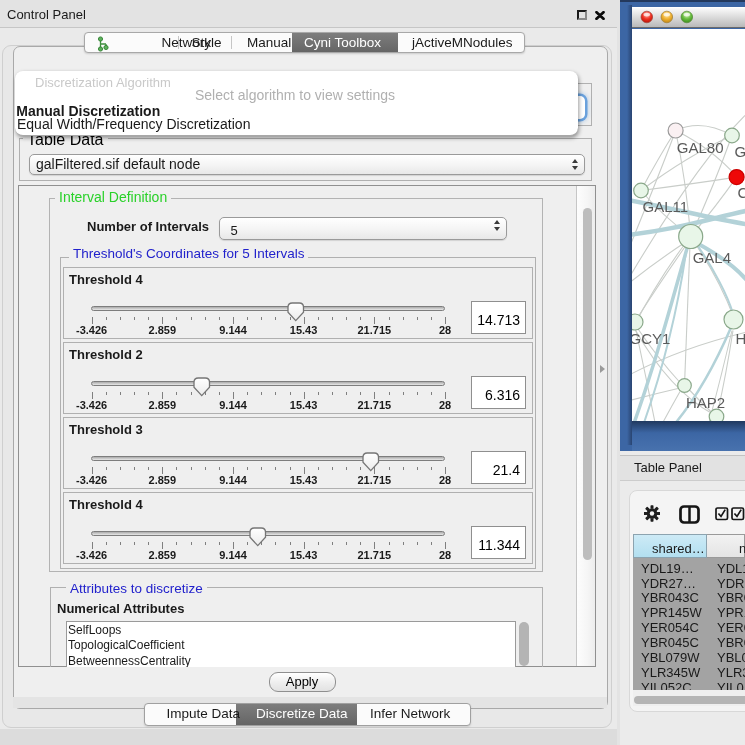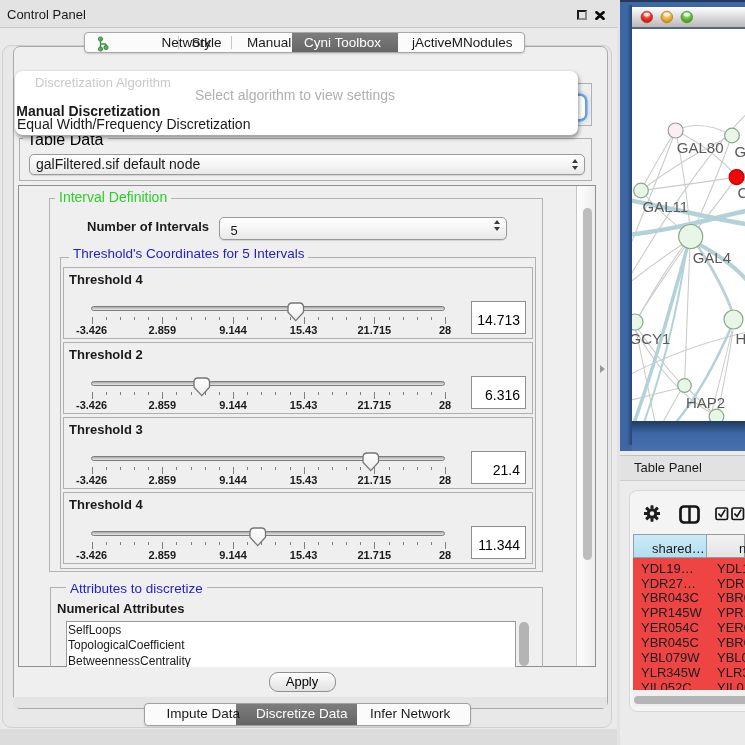--- a/index.html
+++ b/index.html
@@ -426,21 +426,21 @@
   <rect x="1.5" y="1.5" width="18" height="16" rx="3.5" fill="none" stroke="#161616" stroke-width="2.7"></rect>
   <path d="M10.5 2 V17" stroke="#161616" stroke-width="2.5"></path>
 </svg>
 <svg class="abs" style="left:714.5px;top:505.5px;" width="31" height="15" viewBox="0 0 31 15">
   <rect x="1" y="2" width="11.5" height="11.5" rx="1.5" fill="none" stroke="#161616" stroke-width="1.7"></rect>
   <path d="M3.4 7.5 L6 10.4 L10.2 3.6" stroke="#161616" stroke-width="1.7" fill="none"></path>
   <rect x="17" y="2" width="11.5" height="11.5" rx="1.5" fill="none" stroke="#161616" stroke-width="1.7"></rect>
   <path d="M19.4 7.5 L22 10.4 L26.2 3.6" stroke="#161616" stroke-width="1.7" fill="none"></path>
 </svg>
 
-<div class="abs" style="left:633px;top:534px;width:112px;height:155.5px;background:#ef4444;overflow:hidden;">
+<div class="abs" style="left:633px;top:534px;width:112px;height:155.5px;background:#a3a3a3;overflow:hidden;">
   <div class="abs" style="left:0;top:0;width:74px;height:24px;background:linear-gradient(#cdeaf6,#b2dff0);border:1px solid #8ca3af;"></div>
   <div class="abs" style="left:74px;top:0;width:38px;height:24px;background:linear-gradient(#f2f2f2,#e4e4e4);border:1px solid #9a9a9a;border-left:none;"></div>
   <div class="txt" style="left:19px;top:6.5px;">shared…</div>
   <div class="txt" style="left:106px;top:6.5px;">n</div>
   <div class="txt" style="left:8px;top:26.5px;">YDL19…</div>
     <div class="txt" style="left:84px;top:26.5px;">YDL1</div>
   <div class="txt" style="left:8px;top:41.5px;">YDR27…</div>
     <div class="txt" style="left:84px;top:41.5px;">YDR2</div>
   <div class="txt" style="left:8px;top:56.4px;">YBR043C</div>
     <div class="txt" style="left:84px;top:56.4px;">YBR0</div>

